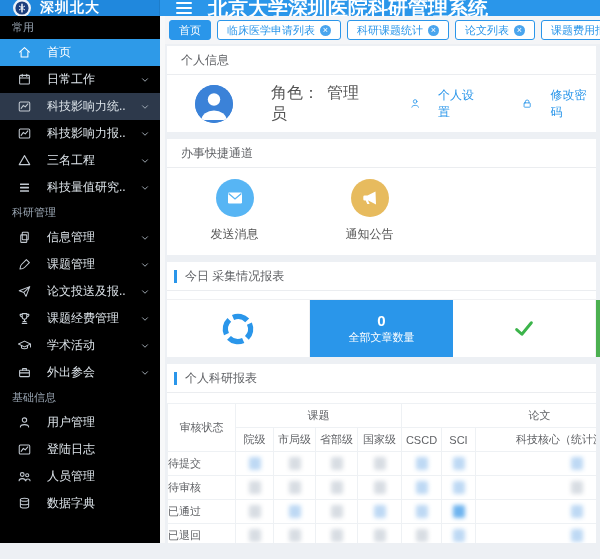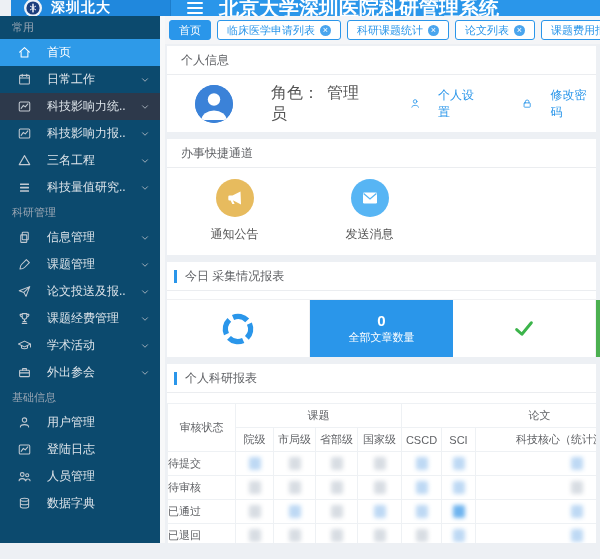--- a/index.html
+++ b/index.html
@@ -1,30 +1,30 @@
 <!DOCTYPE html>
 <html><head>
 <meta charset="utf-8">
 <style>
   html,body{margin:0;padding:0;background:#fff;}
   .app{position:relative;width:600px;height:559px;overflow:hidden;
        font-family:"Liberation Sans","DejaVu Sans",sans-serif;
        -webkit-font-smoothing:antialiased;background:#edf0f4;}
   
-  .topbar{display:flex;height:16px;padding-left:11px;}
+  .topbar{display:flex;height:16px;}
   .logo{width:160px;background:#2088dd;display:flex;align-items:center;gap:8px;
         padding-left:12px;box-sizing:border-box;border-right:1px solid rgba(0,0,0,.08);}
   .logo span{color:#fff;font-size:14px;font-weight:bold;letter-spacing:1px;}
   .topbar-main{flex:1;background:#2a96ea;display:flex;align-items:center;gap:16px;padding-left:16px;}
   .hamburger{display:flex;flex-direction:column;gap:3px;cursor:pointer;}
   .hamburger i{display:block;width:16px;height:2px;background:#fff;border-radius:1px;}
   .app-title{color:#fff;font-size:20px;font-weight:bold;}
   
   .body{display:flex;height:527px;}
-  .sidebar{width:160px;background:#0c4a6e;overflow:hidden;flex-shrink:0;}
+  .sidebar{width:160px;background:#000000;overflow:hidden;flex-shrink:0;}
   .scroll-strip{width:5px;background:#f7f8f9;flex-shrink:0;}
   .main{flex:1;display:flex;flex-direction:column;overflow:hidden;background:#edf0f4;}
   
   .sb-section-header{height:23px;display:flex;align-items:center;padding-left:12px;
         color:#9aa6b3;font-size:11px;}
   .sb-item{height:27px;display:flex;align-items:center;padding:0 10px 0 17px;gap:15px;
         color:#dde4ea;font-size:12px;cursor:pointer;}
   .sb-item.active{background:#2e9ae8;color:#fff;}
   .sb-item.highlight{background:#2d394b;}
   .sb-item .icn{width:15px;height:15px;flex-shrink:0;stroke:#c3cad2;fill:none;
@@ -361,35 +361,35 @@
             </div>
           </div>
         </div>
 
         <div class="card">
           <div class="card-header">
             <span>办事快捷通道</span>
           </div>
           <div class="qc-body">
               <div class="qc-item">
-                <div class="qc-circle" style="background: rgb(231, 187, 94);">
-                  <svg viewBox="0 0 20 20">
-                    <path d="M15.5 3.5 L7.5 7.5 H4.5 a1.2 1.2 0 0 0 -1.2 1.2 v2.6 a1.2 1.2 0 0 0 1.2 1.2 h1.2 l1.6 3.4 h2.3 l-1.6-3.4 h0.3 l7.7 4 Z" fill="#fff"></path>
-                  </svg>
-                </div>
-                <div class="qc-label">通知公告</div>
-              </div>
-              <div class="qc-item">
                 <div class="qc-circle" style="background: rgb(87, 181, 244);">
                   <svg viewBox="0 0 20 20">
                     <rect x="3" y="4.5" width="14" height="11" rx="1.2" fill="#fff"></rect>
                     <polyline points="3.6,5.5 10,11 16.4,5.5" fill="none" stroke="#57b5f4" stroke-width="1.3"></polyline>
                   </svg>
                 </div>
                 <div class="qc-label">发送消息</div>
+              </div>
+              <div class="qc-item">
+                <div class="qc-circle" style="background: rgb(231, 187, 94);">
+                  <svg viewBox="0 0 20 20">
+                    <path d="M15.5 3.5 L7.5 7.5 H4.5 a1.2 1.2 0 0 0 -1.2 1.2 v2.6 a1.2 1.2 0 0 0 1.2 1.2 h1.2 l1.6 3.4 h2.3 l-1.6-3.4 h0.3 l7.7 4 Z" fill="#fff"></path>
+                  </svg>
+                </div>
+                <div class="qc-label">通知公告</div>
               </div>
             </div>
         </div>
 
         <div class="card">
           <div class="card-header">
             <span class="accent"></span>
             <span>今日 采集情况报表</span>
           </div>
           <div class="stat-row">

